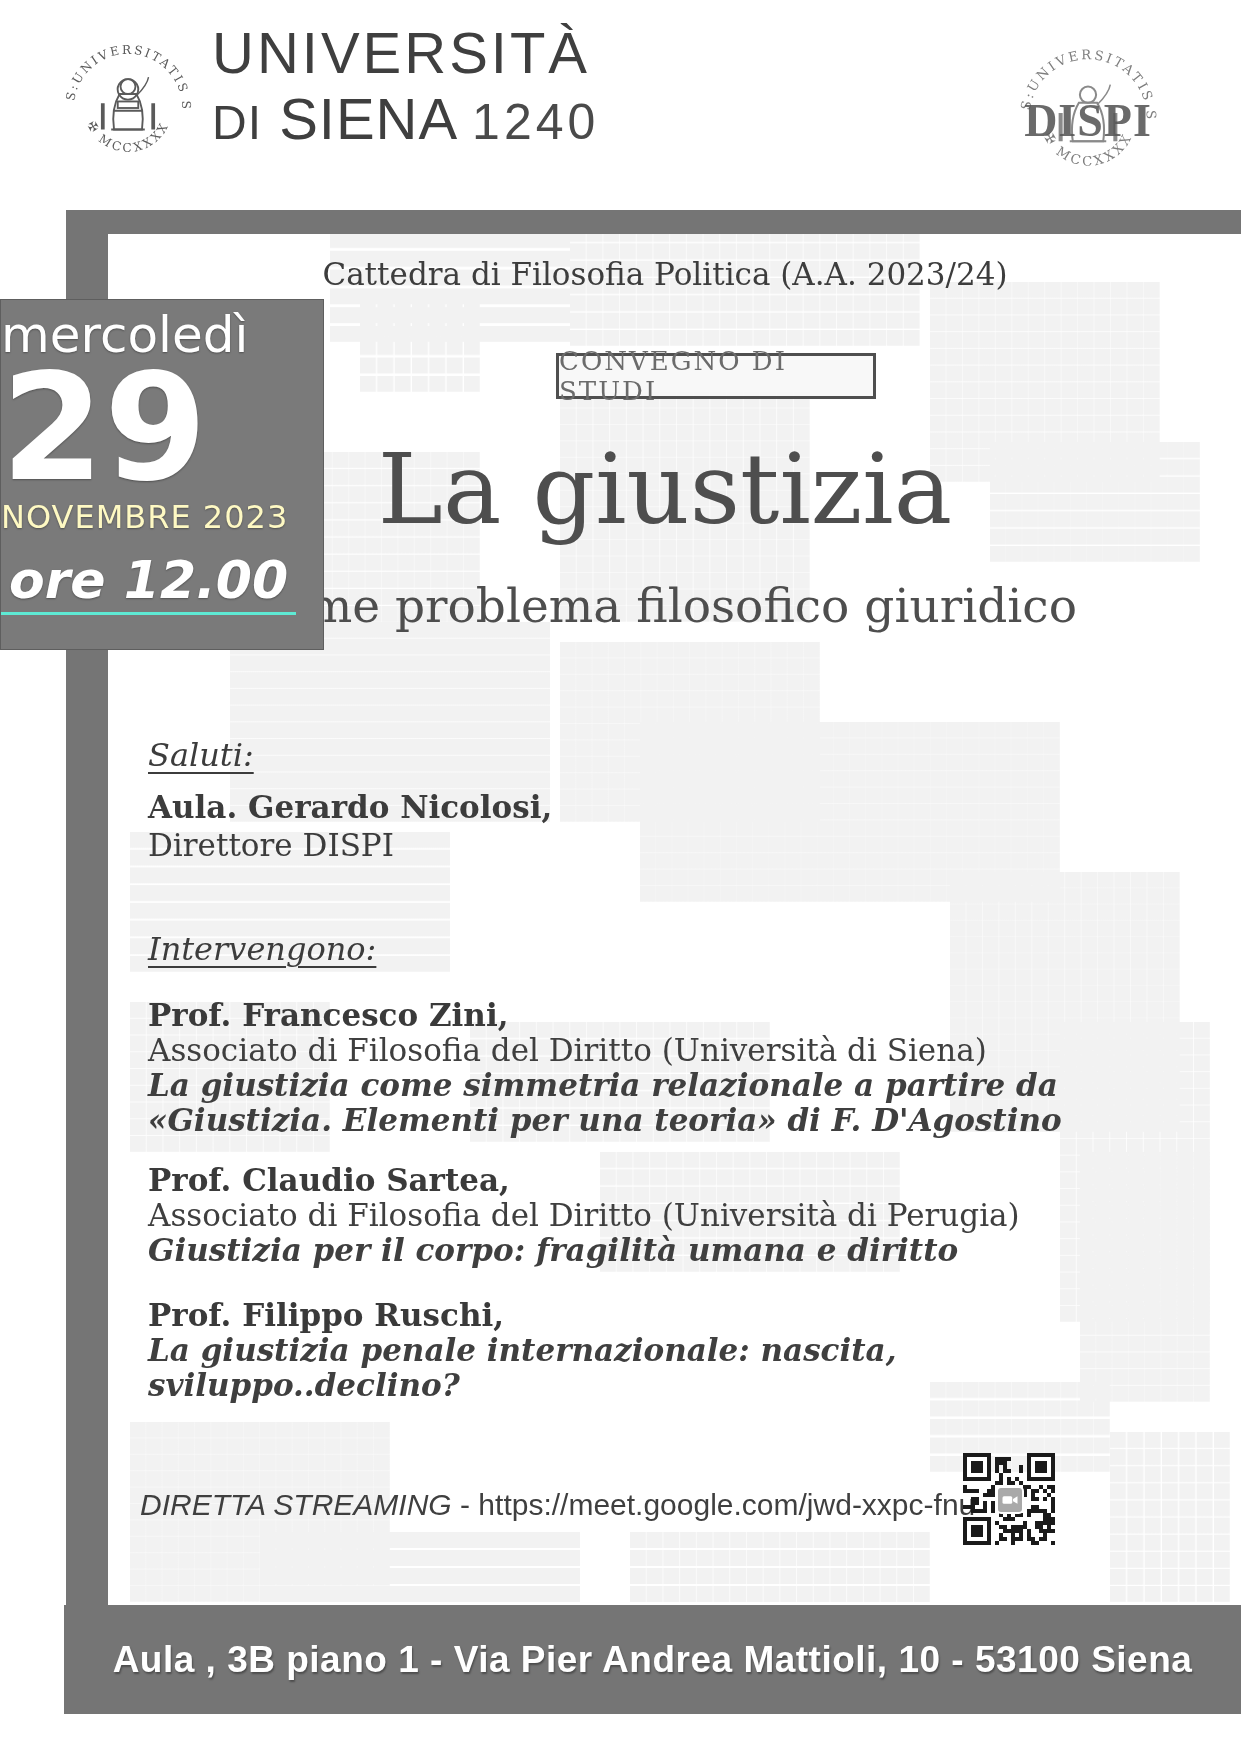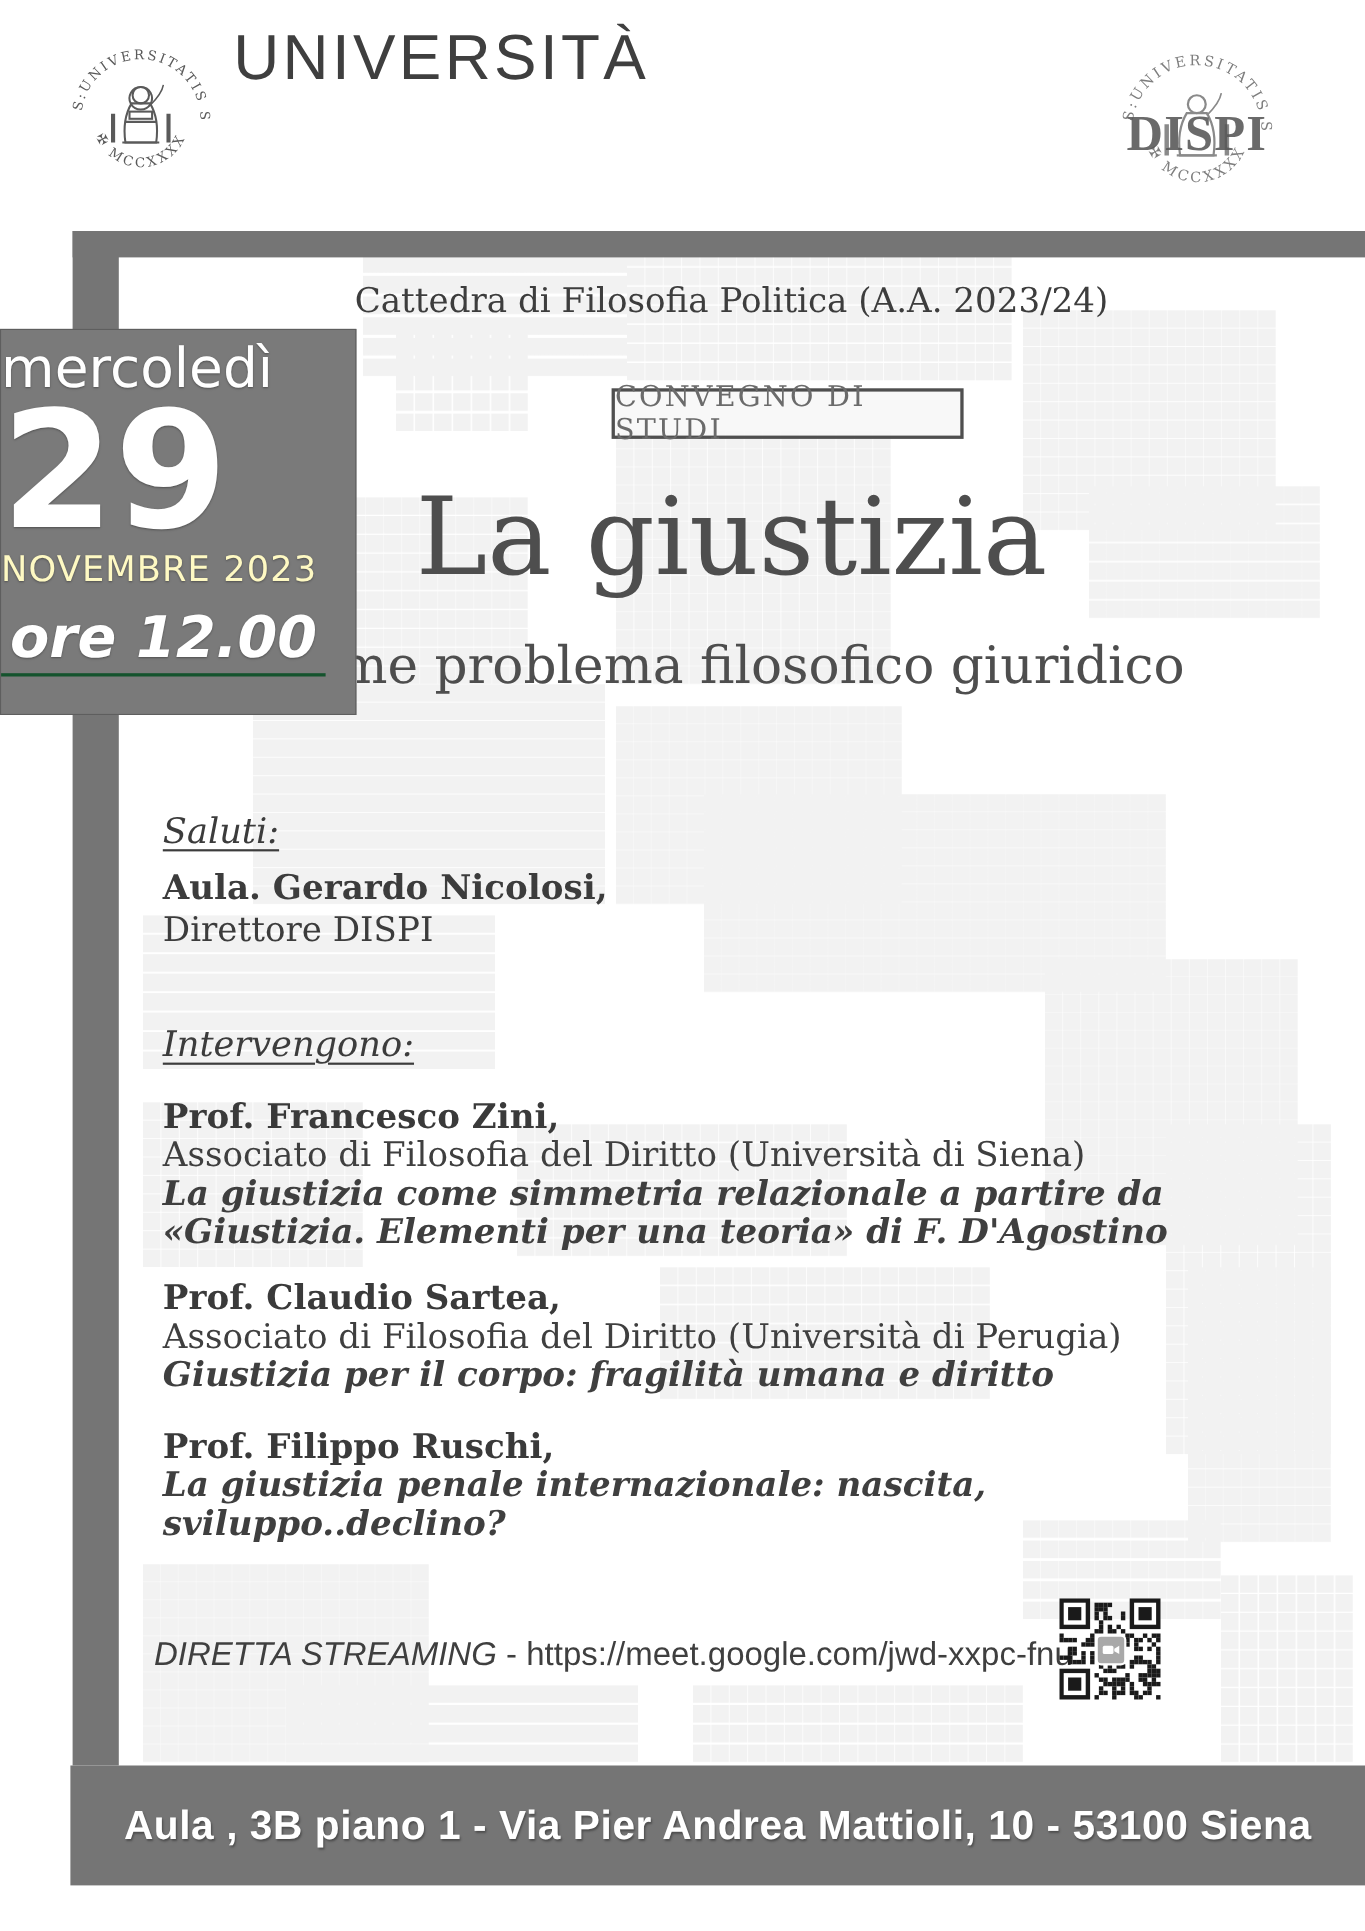--- a/index.html
+++ b/index.html
@@ -53,21 +53,21 @@
     background:var(--panel-gray,#7a7a7a);
     border:1px solid #5e5e5e;box-sizing:border-box;
     z-index:3;color:#ffffff;text-align:left;
     font-family:"DejaVu Sans", sans-serif;
     text-shadow:0 1px 2px rgba(0,0,0,0.35);
   }
   #weekday{font-size:50px;margin-top:6px;}
   #day-number{font-size:148px;font-weight:700;line-height:0.92;margin-top:-4px;}
   #month-year{font-size:32px;letter-spacing:1px;margin-top:2px;color:#fef9c3;}
   #time-value{display:inline-block;font-size:52px;font-weight:700;font-style:italic;
-    margin-top:14px;padding:0 8px 2px 8px;border-bottom:3px solid #14532d;}
+    margin-top:14px;padding:0 8px 2px 8px;border-bottom:3px solid #5eead4;}
   
   .centered{left:102px;width:1126px;text-align:center;z-index:2;}
   #course-line{top:256px;font-size:31px;color:#3d3d3d;}
   #event-kind-box{
     left:556px;top:353px;width:320px;height:46px;z-index:2;
     border:3px solid #4f4f4f;background:rgba(247,247,247,0.9);
     box-sizing:border-box;display:flex;align-items:center;justify-content:center;
     font-size:26px;letter-spacing:2px;color:#6b6b6b;
   }
   #event-title{top:440px;font-size:98px;color:var(--title-gray,#4e4e4e);line-height:1.0;}
@@ -149,20 +149,25 @@
       <path d="M 66,60 C 60,70 58,84 60,98 L 90,98 C 92,84 90,70 84,60 Z"></path>
       <path d="M 60,78 L 90,78 M 57,98 L 93,98"></path>
       <path d="M 48,70 L 48,98 M 102,70 L 102,98" stroke-width="4"></path>
       <path d="M 84,62 C 92,54 96,48 97,42" stroke-width="1.5"></path>
       <rect x="64" y="68" width="22" height="7"></rect>
     </g>
   </svg>
 
   <div id="university-name" class="abs">
     <div id="university-line1">UNIVERSITÀ</div>
+    <div id="university-line2">
+      <span class="di">DI</span>
+      <span>SIENA</span>
+      <span class="year">1240</span>
+    </div>
   </div>
 
   <div id="dispi-logo" class="abs">
     <svg class="seal-svg" viewBox="0 0 150 150" style="opacity:0.78">
       <defs>
         <path id="arc-top2" d="M 17,75 A 58,58 0 1 1 133,75"></path>
         <path id="arc-bottom2" d="M 28,75 A 47,47 0 0 0 122,75"></path>
       </defs>
       <text font-size="13" letter-spacing="2.5">
         <textPath href="#arc-top2" startOffset="4%">S:UNIVERSITATIS SENARUM</textPath>

